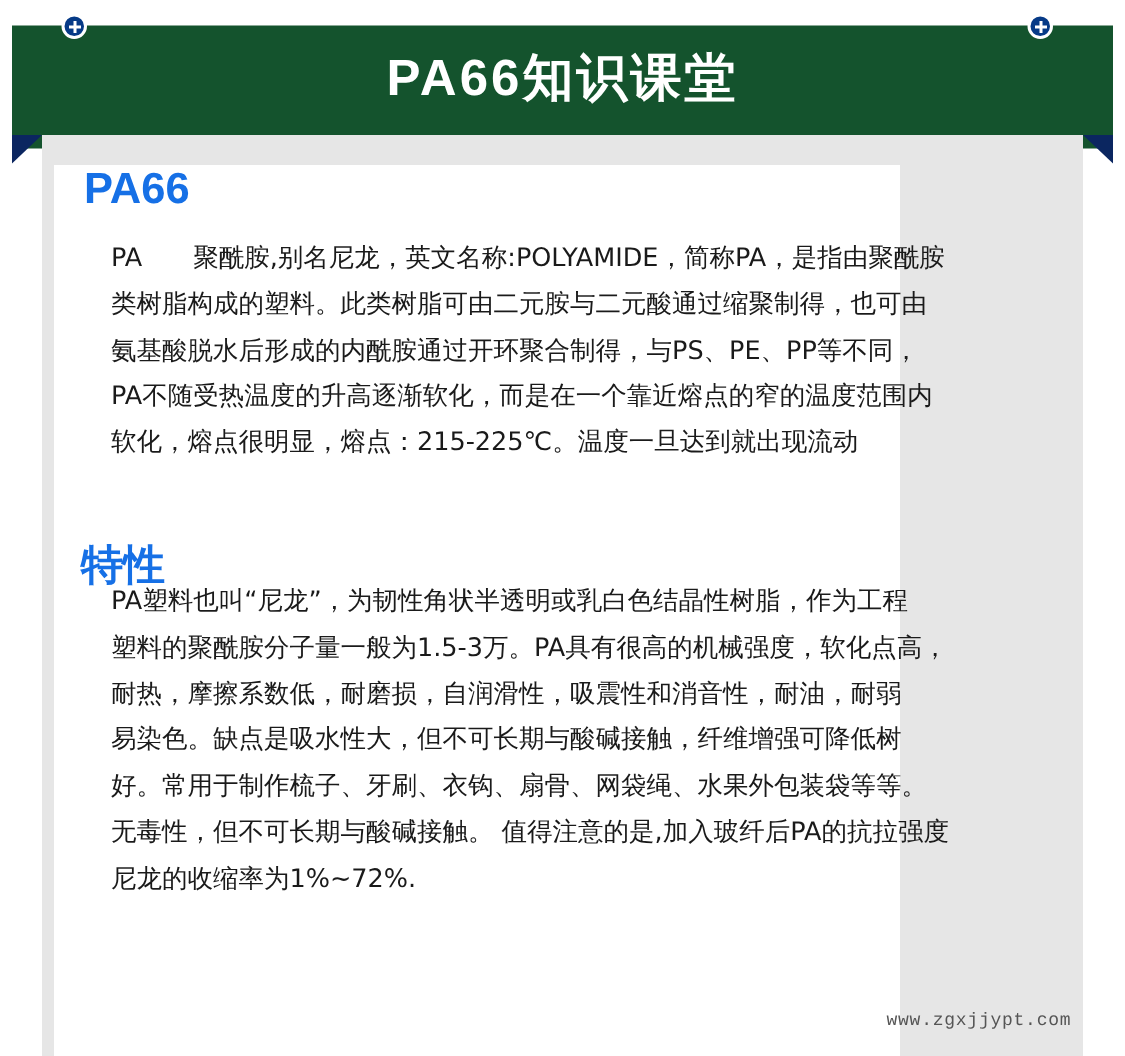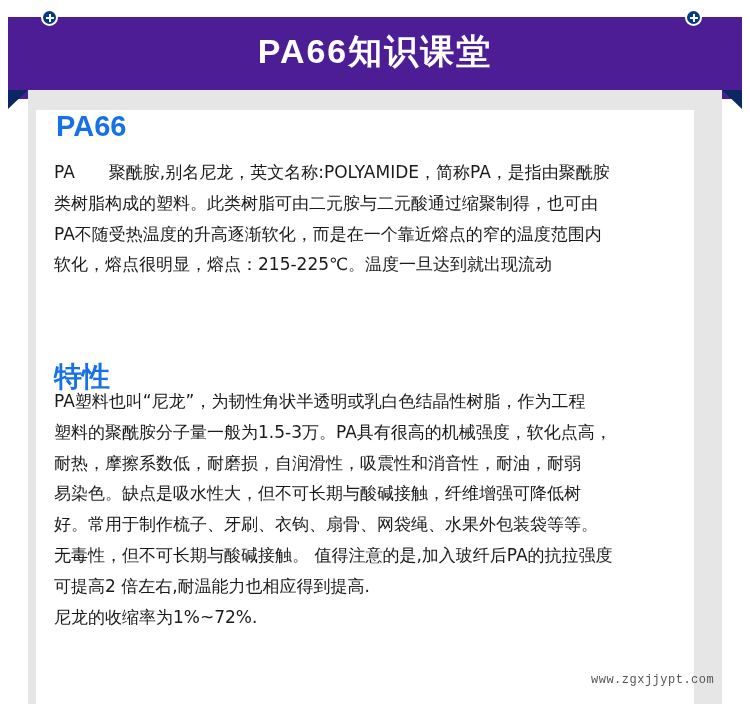--- a/index.html
+++ b/index.html
@@ -2,21 +2,21 @@
 <html><head>
   <meta charset="utf-8">
   <style>
     html, body { margin: 0; padding: 0; }
     body {
       width: 750px; height: 704px; background: #ffffff; position: relative; overflow: hidden;
       font-family: "DejaVu Sans", "Liberation Sans", sans-serif;
     }
     .banner {
       position: absolute; left: 8px; top: 17px; width: 734px; height: 82px;
-      background: #4c1d95;
+      background: #14532d;
     }
     .banner-title {
       position: absolute; left: 0; right: 0; top: 12px; text-align: center;
       color: #ffffff; font-weight: bold; font-size: 34px; letter-spacing: 2px;
       font-family: "Liberation Sans", "DejaVu Sans", sans-serif;
     }
     .fold { position: absolute; top: 90px; width: 0; height: 0; }
     .fold-left { left: 8px; border-top: 19px solid #0b2660; border-left: 20px solid transparent; }
     .fold-left { border-left: none; border-right: 20px solid transparent; }
     .fold-right { left: 722px; border-top: 19px solid #0b2660; border-left: 20px solid transparent; }
@@ -30,36 +30,36 @@
     .plus-icon::before { width: 8px; height: 2px; transform: translate(-50%, -50%); }
     .plus-icon::after { width: 2px; height: 8px; transform: translate(-50%, -50%); }
     .plus-left { left: 41px; }
     .plus-right { left: 685px; }
 
     .card {
       position: absolute; left: 28px; top: 90px; width: 694px; height: 614px;
       background: #e6e6e6;
     }
     .panel {
-      position: absolute; left: 8px; top: 20px; width: 658px; height: 594px;
+      position: absolute; left: 8px; top: 20px; width: 564px; height: 594px;
       background: #ffffff;
     }
     .section-heading {
       position: absolute; color: #1670e6; font-weight: bold; font-size: 29px;
       font-family: "Liberation Sans", "DejaVu Sans", sans-serif;
     }
     .h-pa66 { left: 20px; top: 0px; }
     .h-props { left: 18px; top: 222px; font-size: 28px; margin-top: 26px; }
     .para {
       position: absolute; left: 18px; width: 660px; color: #1a1a1a;
       font-size: 17px; line-height: 30.8px; margin: 0;
     }
     .para-1 { top: 47px; }
     .para-2 { top: 276px; }
-    .para .line { display: block; white-space: nowrap; }
+    .para .line { display: block; white-space: nowrap; margin-left: 20px; }
     .watermark {
       position: absolute; left: 591px; top: 673px; color: #555555;
       font-family: "Liberation Mono", "DejaVu Sans Mono", monospace; font-size: 12px;
       letter-spacing: 0.5px;
     }
   </style>
 </head>
 <body>
 
 <div class="banner">
@@ -69,31 +69,31 @@
 <div class="plus-icon plus-right"></div>
 <div class="fold fold-left"></div>
 <div class="fold fold-right"></div>
 
 <div class="card">
   <div class="panel">
     <div class="section-heading h-pa66">PA66</div>
     <p class="para para-1">
       <span class="line">PA　　聚酰胺,别名尼龙，英文名称:POLYAMIDE，简称PA，是指由聚酰胺</span>
       <span class="line">类树脂构成的塑料。此类树脂可由二元胺与二元酸通过缩聚制得，也可由</span>
+      <span class="line">氨基酸脱水后形成的内酰胺通过开环聚合制得，与PS、PE、PP等不同，</span>
       <span class="line">PA不随受热温度的升高逐渐软化，而是在一个靠近熔点的窄的温度范围内</span>
       <span class="line">软化，熔点很明显，熔点：215-225℃。温度一旦达到就出现流动</span>
     </p>
 
     <div class="section-heading h-props">特性</div>
     <p class="para para-2">
       <span class="line">PA塑料也叫“尼龙”，为韧性角状半透明或乳白色结晶性树脂，作为工程</span>
       <span class="line">塑料的聚酰胺分子量一般为1.5-3万。PA具有很高的机械强度，软化点高，</span>
       <span class="line">耐热，摩擦系数低，耐磨损，自润滑性，吸震性和消音性，耐油，耐弱</span>
       <span class="line">易染色。缺点是吸水性大，但不可长期与酸碱接触，纤维增强可降低树</span>
       <span class="line">好。常用于制作梳子、牙刷、衣钩、扇骨、网袋绳、水果外包装袋等等。</span>
       <span class="line">无毒性，但不可长期与酸碱接触。 值得注意的是,加入玻纤后PA的抗拉强度</span>
-      <span class="line">可提高2 倍左右,耐温能力也相应得到提高.</span>
       <span class="line">尼龙的收缩率为1%~72%.</span>
     </p>
   </div>
 </div>
 
 <div class="watermark">www.zgxjjypt.com</div>
 
 </body></html>

